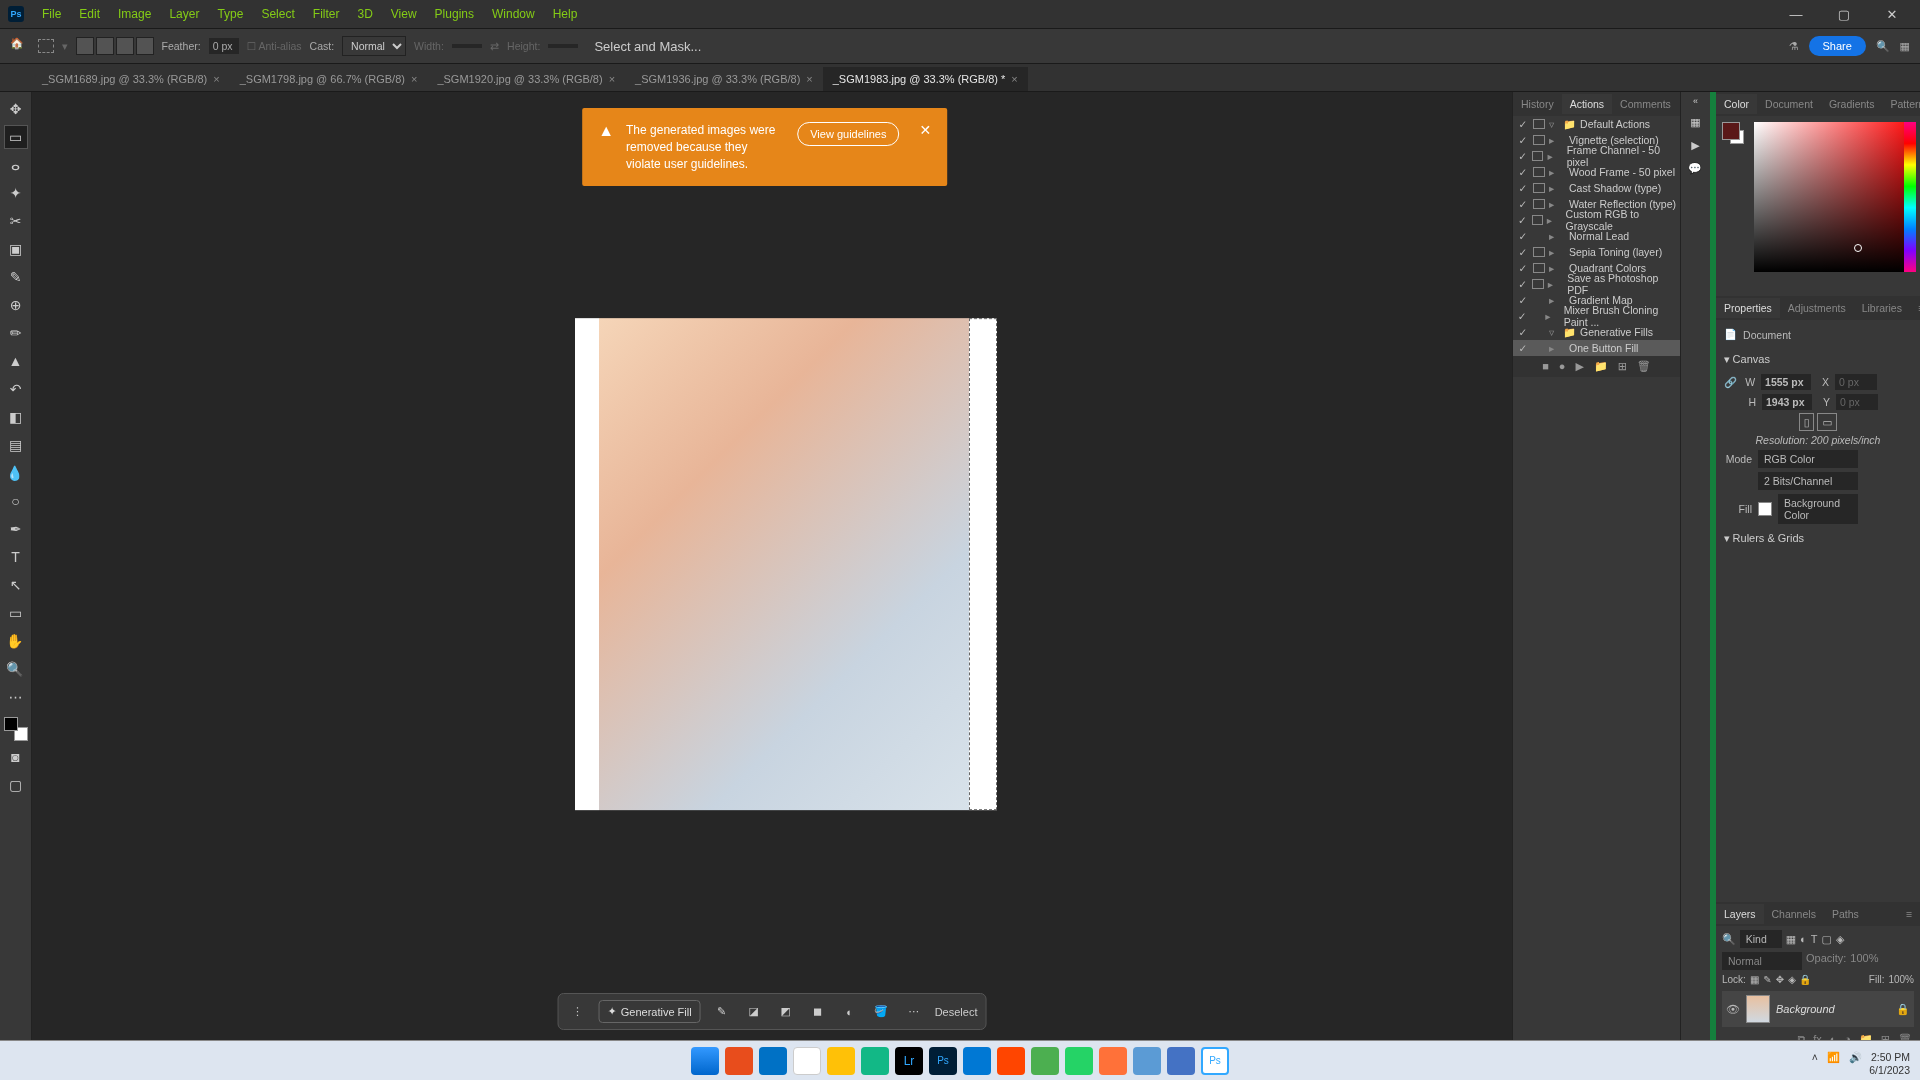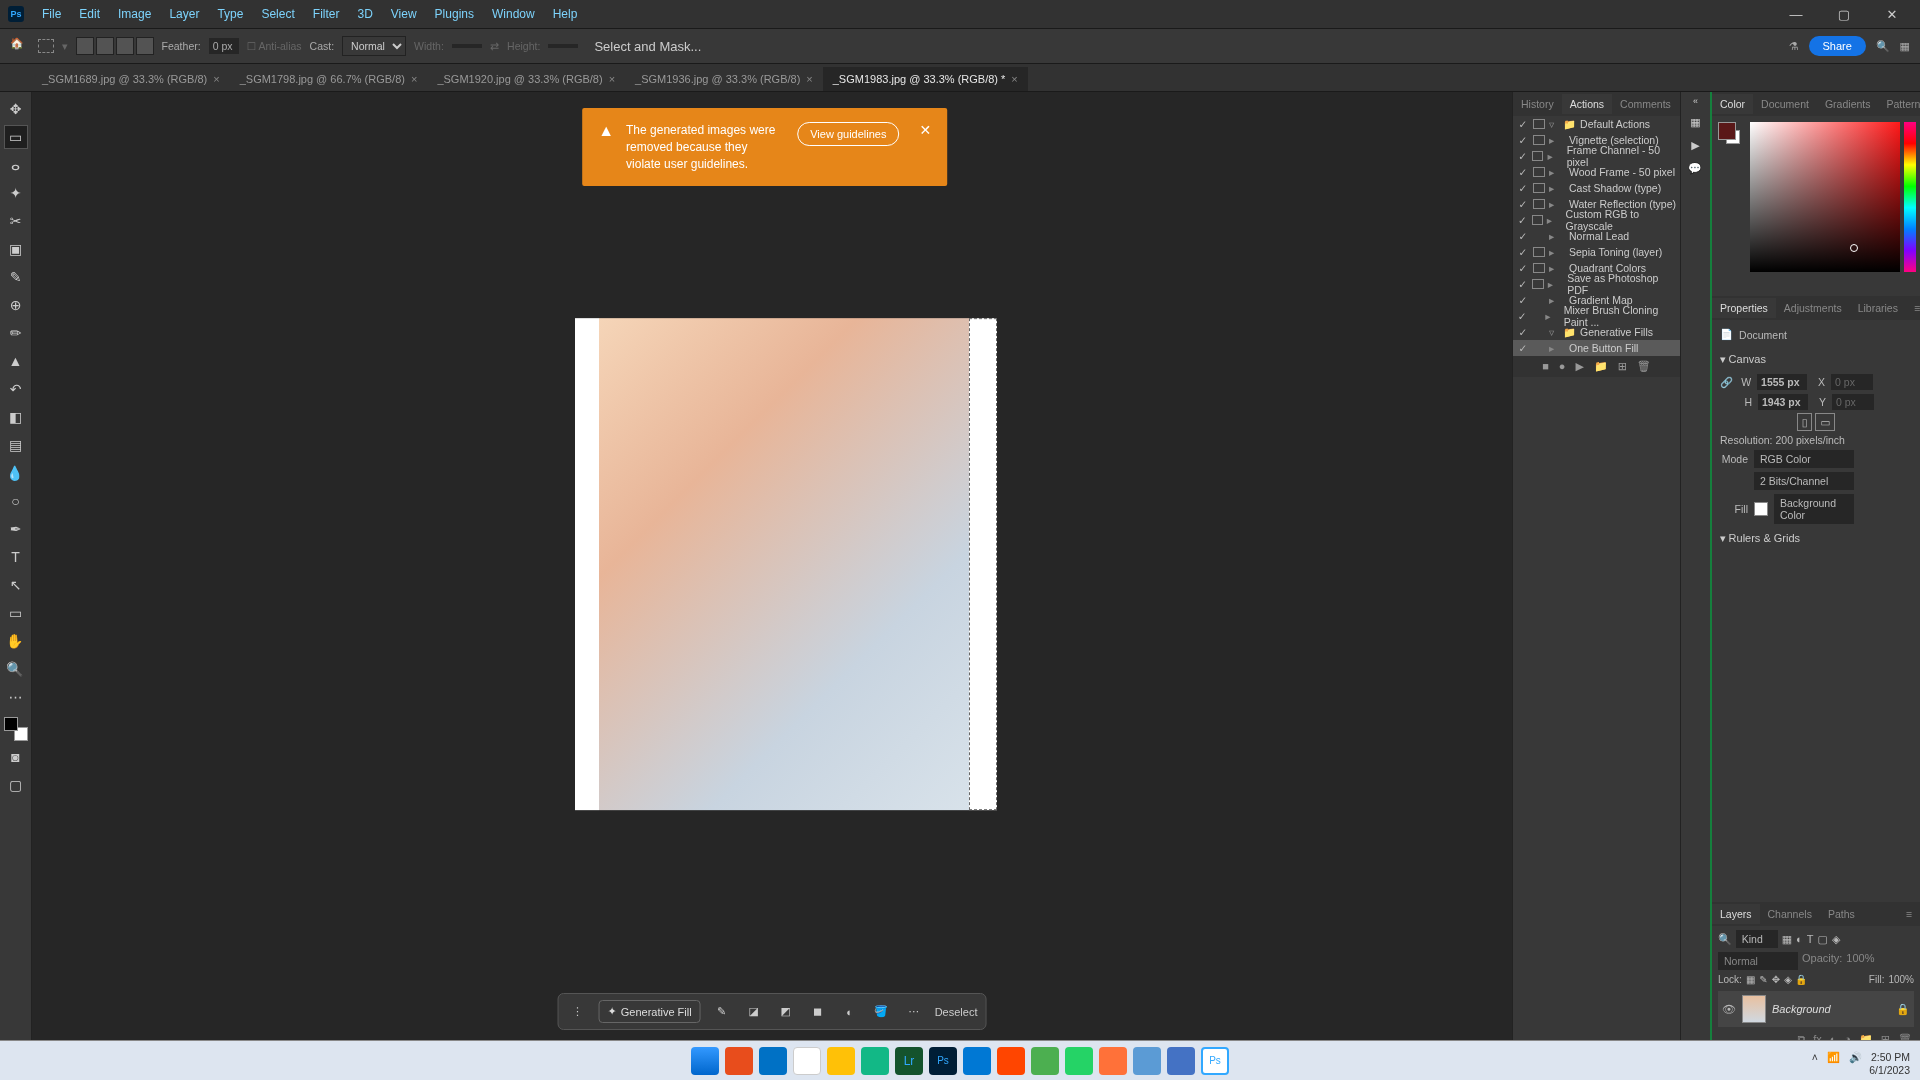--- a/index.html
+++ b/index.html
@@ -1,20 +1,20 @@
 <!DOCTYPE html>
 <html><head>
 <meta charset="utf-8">
 <style>
 * { margin:0; padding:0; box-sizing:border-box; font-family:"Segoe UI",Arial,sans-serif; user-select:none; }
 body { background:#323232; width:1920px; height:1080px; overflow:hidden; position:relative; color:#b8b8b8; font-size:11px; }
 .titlebar{height:28px;background:#323232;display:flex;align-items:center;padding:0 8px;}
 .ps-icon{width:16px;height:16px;background:#001e36;border-radius:3px;display:flex;align-items:center;justify-content:center;color:#31a8ff;font-size:9px;font-weight:bold;margin-right:10px;}
 .menubar{display:flex;gap:2px;}
-.menubar span{padding:4px 8px;color:#7dd3fc;font-size:12px;cursor:default;}
+.menubar span{padding:4px 8px;color:#84cc16;font-size:12px;cursor:default;}
 .win-controls{margin-left:auto;display:flex;gap:8px;}
 .win-controls span{width:40px;height:24px;display:flex;align-items:center;justify-content:center;color:#ccc;font-size:13px;}
 .optbar{height:36px;background:#383838;border-top:1px solid #1a1a1a;border-bottom:1px solid #1a1a1a;display:flex;align-items:center;padding:0 10px;gap:8px;color:#aaa;}
 .optbar .home{width:20px;height:18px;}
 .optbar .sel-icons{display:flex;gap:2px;}
 .optbar .sel-icons div{width:18px;height:18px;background:#535353;border:1px solid #222;}
 .optbar label{font-size:10.5px;color:#aaa;}
 .optbar .val{background:#262626;padding:2px 4px;min-width:30px;font-size:10.5px;}
 .optbar select{background:#383838;color:#ccc;border:1px solid #222;padding:2px 4px;font-size:10.5px;}
 .optbar .mask-btn{background:#383838;color:#ccc;border:none;padding:4px 8px;font-size:13px;}
@@ -36,21 +36,21 @@
 .canvas-img .sel-zone{position:absolute;right:-28px;top:0;width:28px;height:100%;background:#fff;border:1px dashed #666;}
 .warn-box{position:absolute;top:16px;left:50%;transform:translateX(-52%);background:#e68619;width:365px;padding:14px 16px;display:flex;align-items:flex-start;gap:12px;color:#fff;border-radius:2px;}
 .warn-box .wi{font-size:16px;}
 .warn-box .wt{flex:1;font-size:12px;line-height:1.4;}
 .warn-box button{background:transparent;border:1px solid #fff;color:#fff;border-radius:14px;padding:5px 12px;font-size:11px;}
 .warn-box .wx{margin-left:8px;cursor:pointer;color:#fff;font-size:14px;}
 .ctx-bar{position:absolute;bottom:26px;left:50%;transform:translateX(-50%);background:#383838;border:1px solid #555;border-radius:6px;display:flex;align-items:center;padding:6px 8px;gap:10px;}
 .ctx-bar .gf-btn{display:flex;align-items:center;gap:4px;background:#383838;border:1px solid #666;border-radius:4px;padding:4px 8px;color:#ddd;font-size:11px;}
 .ctx-bar .cbi{width:22px;height:22px;display:flex;align-items:center;justify-content:center;color:#ccc;}
 .ctx-bar .des{color:#ccc;font-size:11px;}
-.right-col2{width:210px;background:#383838;border-left:2px solid #15803d;display:flex;flex-direction:column;}
+.right-col2{width:210px;background:#383838;border-left:6px solid #15803d;display:flex;flex-direction:column;}
 .panel-tabs{display:flex;background:#323232;height:24px;align-items:center;}
 .panel-tabs span{padding:4px 8px;color:#888;font-size:10.5px;}
 .panel-tabs span.act{background:#383838;color:#ddd;}
 .actions-list{background:#383838;}
 .act-row{display:flex;align-items:center;height:16px;padding:0 4px;gap:4px;font-size:10.5px;color:#ccc;}
 .act-row.sel{background:#5a5a5a;}
 .act-chk{width:12px;text-align:center;color:#b8b8b8;}
 .act-sq{width:12px;height:10px;border:1px solid #888;}
 .act-ar{width:10px;color:#888;}
 .act-fold{color:#aaa;}
@@ -379,21 +379,21 @@
         <span style="width:14px"></span>
         <label>H</label>
         <span class="pv">1943 px</span>
         <label>Y</label>
         <span class="pd">0 px</span>
       </div>
       <div style="text-align:center;margin:6px 0;">
         <span style="border:1px solid #888;padding:2px 4px;">▯</span>
         <span style="border:1px solid #888;padding:2px 4px;">▭</span>
       </div>
-      <div style="text-align:left;margin:4px 0;">Resolution: 200 pixels/inch</div>
+      <div style="text-align:center;margin:4px 0;font-style:italic;">Resolution: 200 pixels/inch</div>
       <div class="prop-row">
           <label style="width:28px">Mode</label>
           <span class="drop">RGB Color</span>
         </div>
       <div class="prop-row">
           <label style="width:28px"></label>
           <span class="drop">2 Bits/Channel</span>
         </div>
       <div class="prop-row">
           <label style="width:28px">Fill</label>
@@ -459,21 +459,21 @@
   <span>›</span>
 </div>
 
 <div class="task">
   <div class="ti" style="background:linear-gradient(#39f,#06c)"></div>
   <div class="ti" style="background:#e84d1c"></div>
   <div class="ti" style="background:#0071c5"></div>
   <div class="ti" style="background:#fff;border:1px solid #ccc"></div>
   <div class="ti" style="background:#ffc107"></div>
   <div class="ti" style="background:#12b886"></div>
-  <div class="ti" style="background:#14532d;color:#31a8ff;display:flex;align-items:center;justify-content:center;font-size:12px">Lr</div>
+  <div class="ti" style="background:#000000;color:#31a8ff;display:flex;align-items:center;justify-content:center;font-size:12px">Lr</div>
   <div class="ti" style="background:#001e36;color:#31a8ff;display:flex;align-items:center;justify-content:center;font-size:10px">Ps</div>
   <div class="ti" style="background:#0078d4"></div>
   <div class="ti" style="background:#ff4500"></div>
   <div class="ti" style="background:#4caf50"></div>
   <div class="ti" style="background:#25d366"></div>
   <div class="ti" style="background:#ff7139"></div>
   <div class="ti" style="background:#5b9bd5"></div>
   <div class="ti" style="background:#4472c4"></div>
   <div class="ti" style="background:#fff;border:2px solid #31a8ff;color:#31a8ff;display:flex;align-items:center;justify-content:center;font-size:10px">Ps</div>
   <div class="task-tray">

